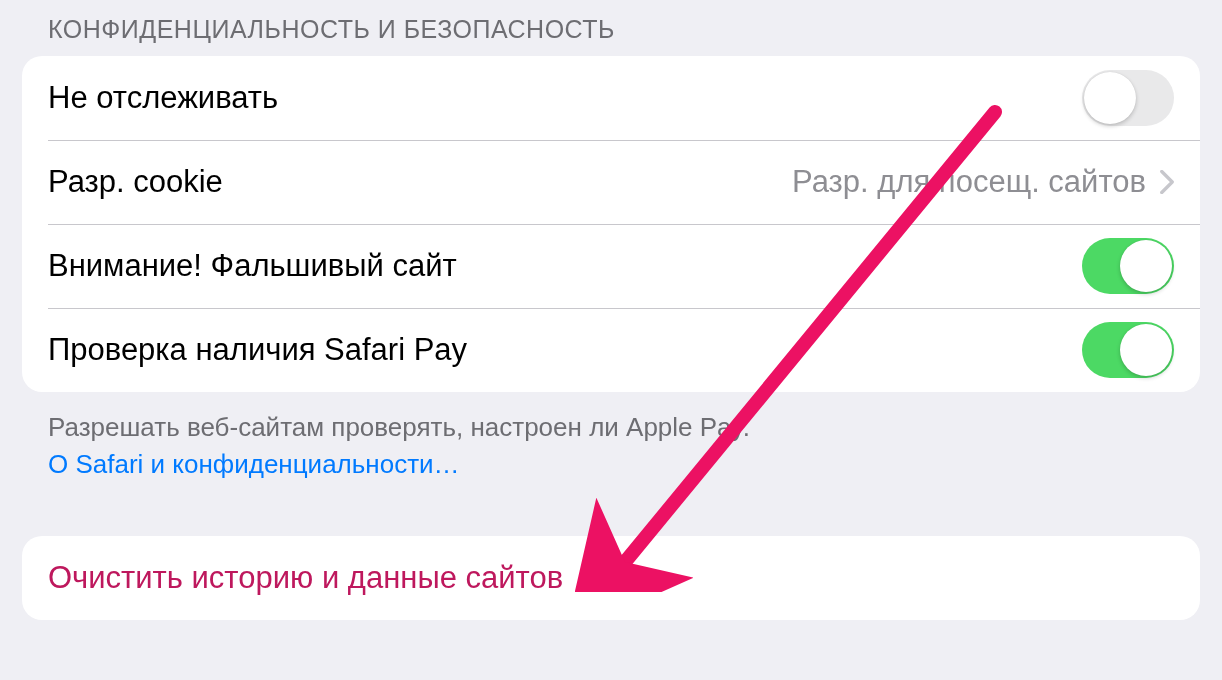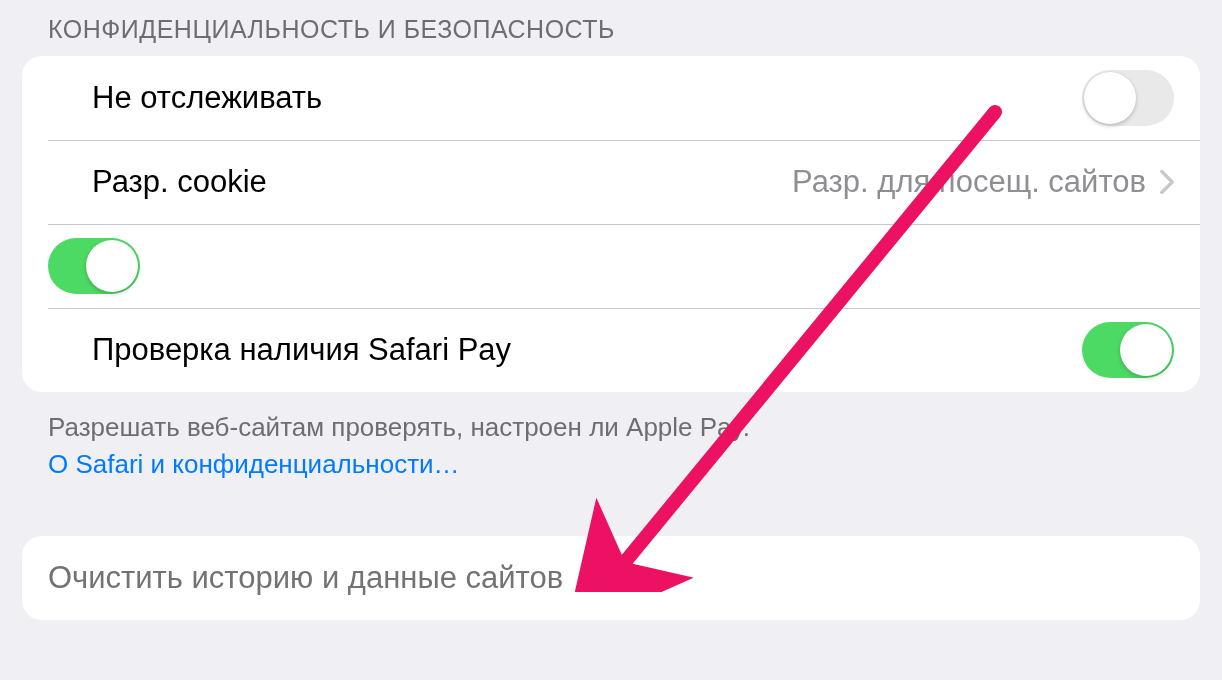--- a/index.html
+++ b/index.html
@@ -42,21 +42,20 @@
       top: 0;
       left: 26px;
       right: 0;
       height: 1px;
       background: #c8c7cc;
     }
     .row-label {
       flex: 1;
       font-size: 31px;
       color: #000;
-      margin-left: 44px;
     }
     .row-value {
       font-size: 31px;
       color: #8e8e93;
       margin-right: 14px;
     }
     .chevron {
       color: #c7c7cc;
       display: flex;
       align-items: center;
@@ -99,21 +98,21 @@
     .footer-link {
       color: #007aff;
       display: block;
       margin-top: 2px;
     }
     .action-group {
       margin-top: 54px;
     }
     .action-label {
       font-size: 31px;
-      color: #737373;
+      color: #be185d;
     }
     
     .arrow {
       position: absolute;
       top: 102px;
       left: 575px;
       width: 430px;
       height: 490px;
       pointer-events: none;
     }
@@ -136,20 +135,21 @@
     <div class="row-label">Разр. cookie</div>
     <div class="row-value">Разр. для посещ. сайтов</div>
     <div class="chevron">
       <svg viewBox="0 0 9 16" fill="none">
           <path d="M1 1l7 7-7 7" stroke="#c7c7cc" stroke-width="2.2" stroke-linecap="round" stroke-linejoin="round"></path>
         </svg>
     </div>
   </div>
 
   <div class="row">
+    <div class="row-label">Внимание! Фальшивый сайт</div>
     <div class="toggle on" id="toggle-2">
       <div class="toggle-knob"></div>
     </div>
   </div>
 
   <div class="row">
     <div class="row-label">Проверка наличия Safari Pay</div>
     <div class="toggle on" id="toggle-3">
       <div class="toggle-knob"></div>
     </div>

